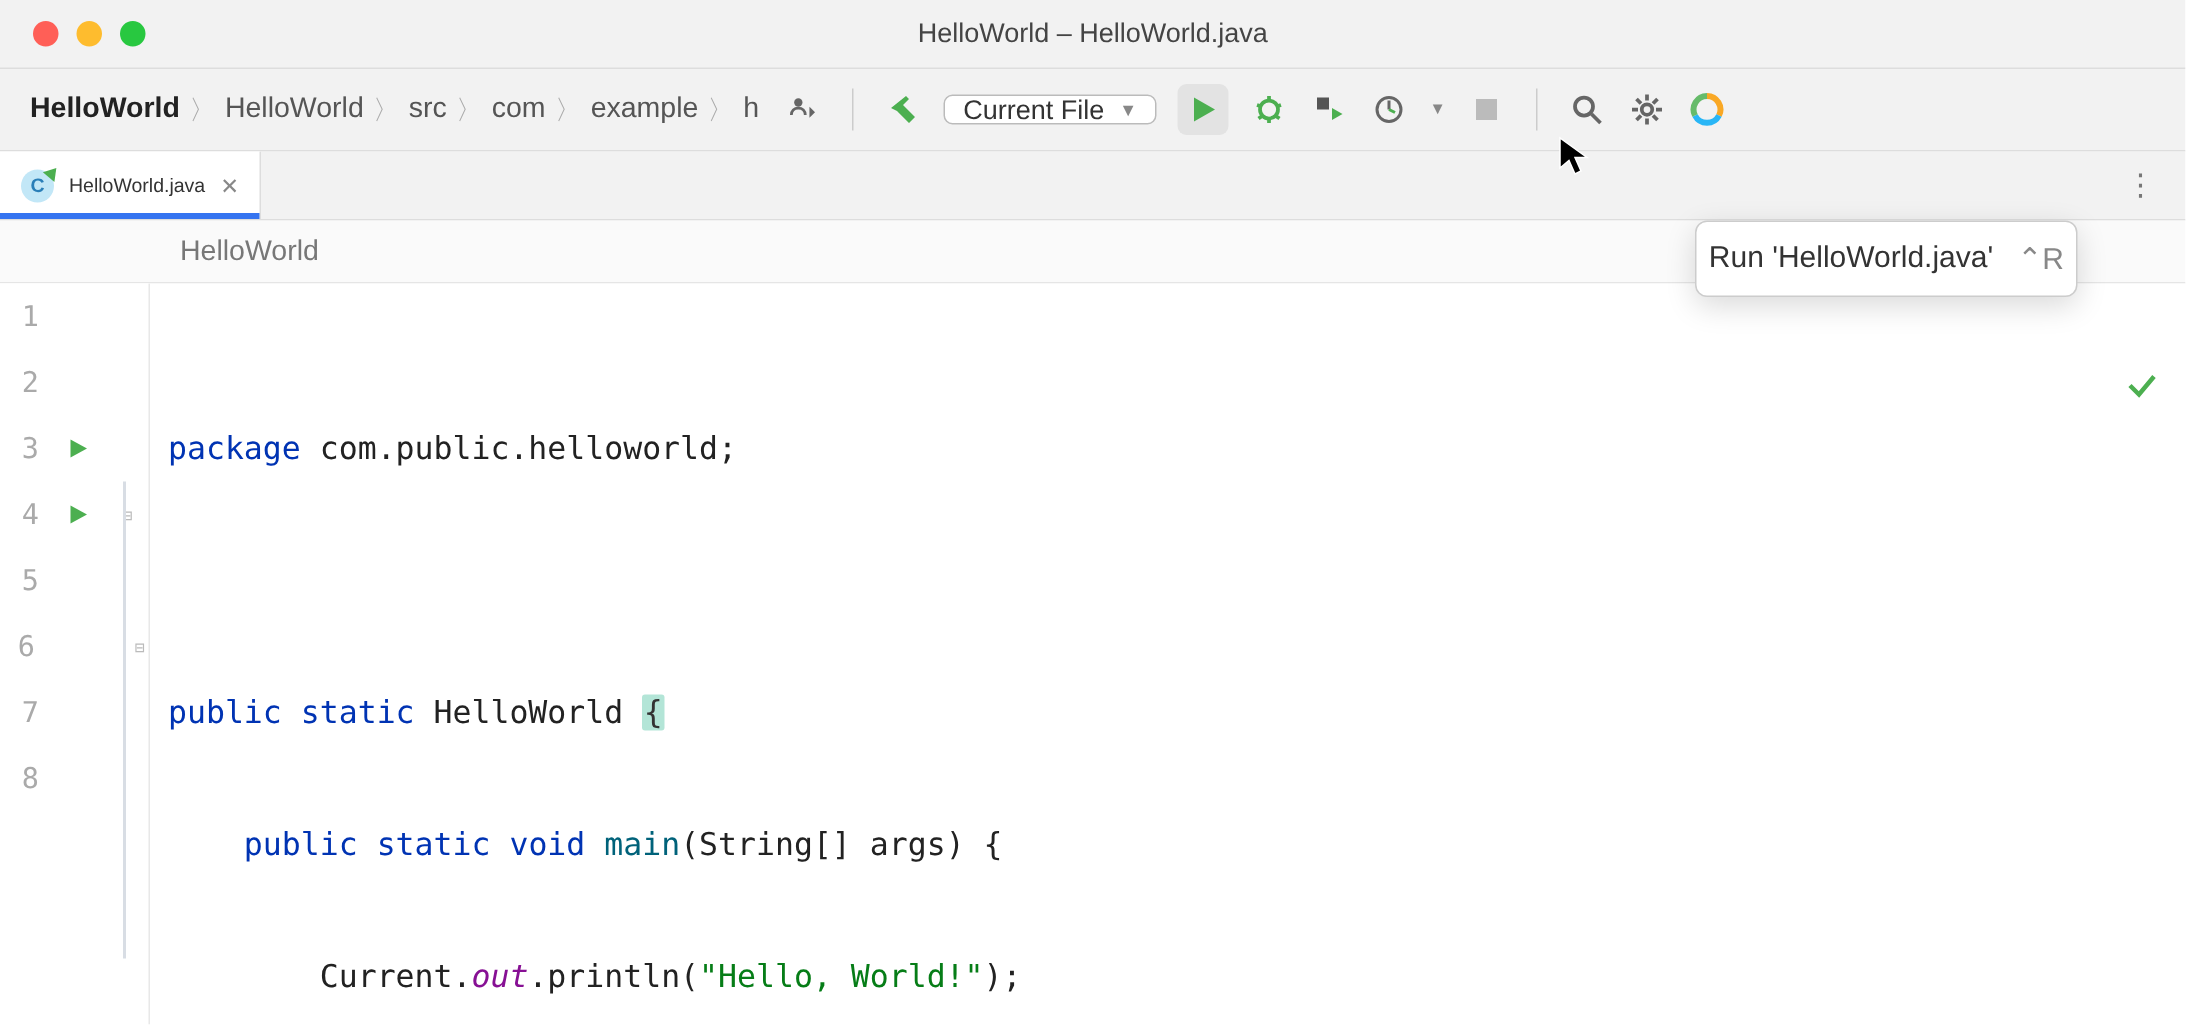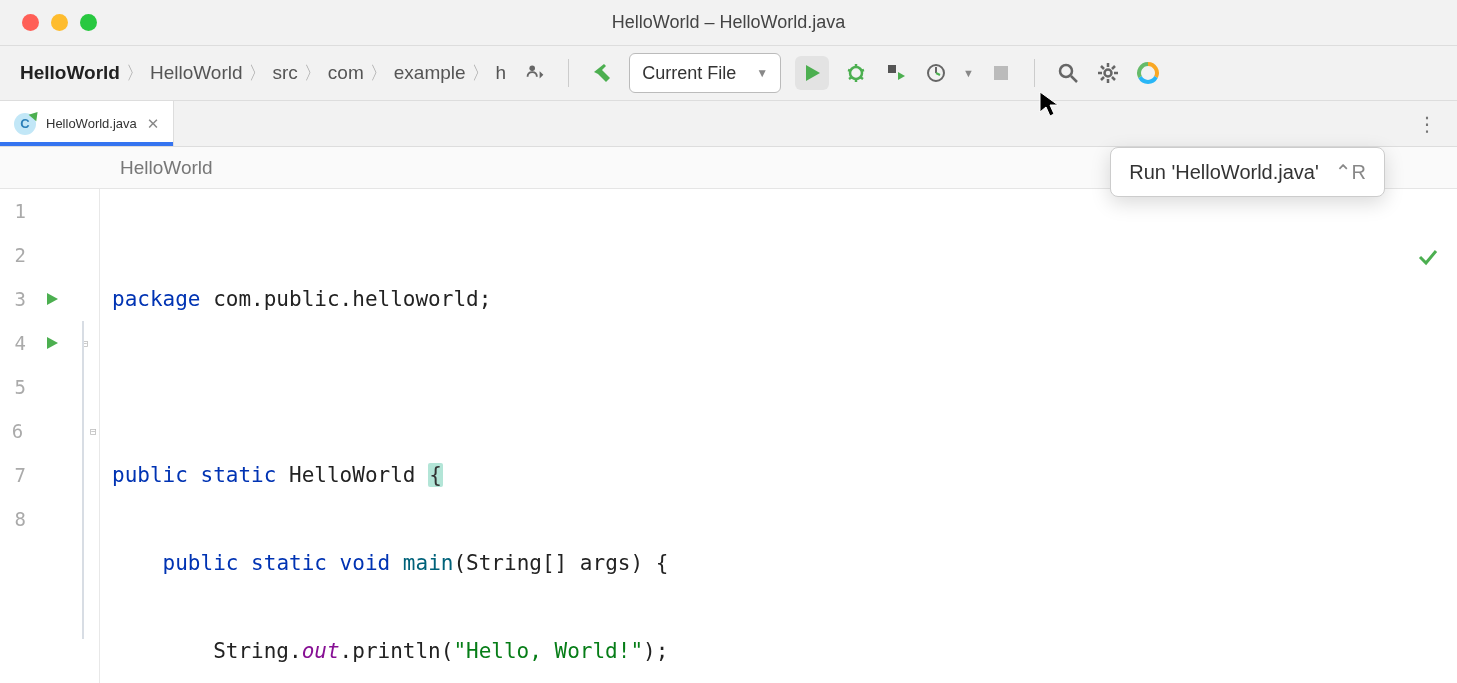--- a/index.html
+++ b/index.html
@@ -66,28 +66,28 @@
 .nav-icons {
   display:flex;
   align-items:center;
   gap:14px;
   margin-left:10px;
 }
 .nav-icon { width:26px; height:26px; display:flex; align-items:center; justify-content:center; color:#666; }
 .vdiv { width:1px; height:28px; background:#ccc; margin:0 6px; }
 
 .run-config {
-  height:40px;
+  height:20px;
   border:1px solid #bbb;
   border-radius:6px;
   background:#fff;
   display:flex;
   align-items:center;
   padding:0 12px;
-  gap:20px;
+  gap:10px;
   font-size:18px;
   color:#333;
 }
 .run-config .dd { color:#888; font-size:12px; }
 
 .btn-run {
   width:34px; height:34px;
   display:flex; align-items:center; justify-content:center;
   background:#e3e3e3;
   border-radius:6px;
@@ -210,21 +210,21 @@
 
 
 .tooltip {
   position:absolute;
   top:147px;
   right:72px;
   background:#fff;
   border:1px solid #ccc;
   border-radius:8px;
   box-shadow:0 6px 20px rgba(0,0,0,0.15);
-  padding:12px 18px;
+  padding:12px 8px;
   font-size:20px;
   color:#333;
   display:flex;
   align-items:center;
   gap:10px;
 }
 .tooltip .shortcut { color:#888; margin-left:6px; }
 
 
 .cursor {
@@ -391,21 +391,21 @@
   <div class="code">
     <div class="analysis-check">
       <svg width="22" height="22" viewBox="0 0 22 22">
           <path d="M3 11 L9 17 L19 5" fill="none" stroke="#4caf50" stroke-width="3"></path>
         </svg>
     </div>
 <div class="cl"><span class="kw">package</span><span class="ident"> com.public.helloworld</span><span class="punct">;</span></div>
 <div class="cl"></div>
 <div class="cl"><span class="kw">public</span> <span class="kw">static</span> <span class="ident">HelloWorld</span> <span class="hlbrace">{</span></div>
 <div class="cl">    <span class="kw">public</span> <span class="kw">static</span> <span class="kw">void</span> <span class="method">main</span><span class="ident">(String[] args) {</span></div>
-<div class="cl">        <span class="ident">String.</span><span class="field-italic">out</span><span class="ident">.println(</span><span class="str">"Hello, World!"</span><span class="ident">);</span></div>
+<div class="cl">        <span class="ident">Current.</span><span class="field-italic">out</span><span class="ident">.println(</span><span class="str">"Hello, World!"</span><span class="ident">);</span></div>
 
 
 
   </div>
 </div>
 
 <div class="tooltip">
   <span>Run 'HelloWorld.java'</span>
   <span class="shortcut">⌃R</span>
 </div>

